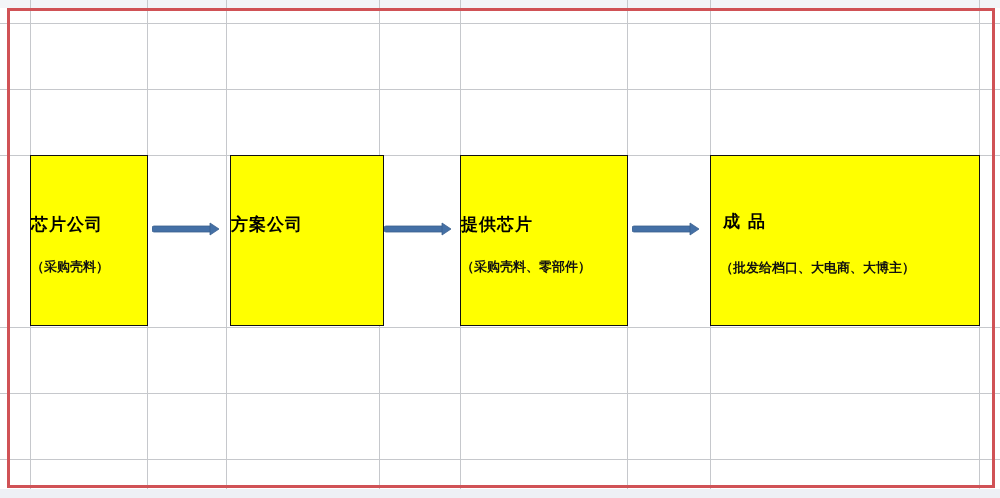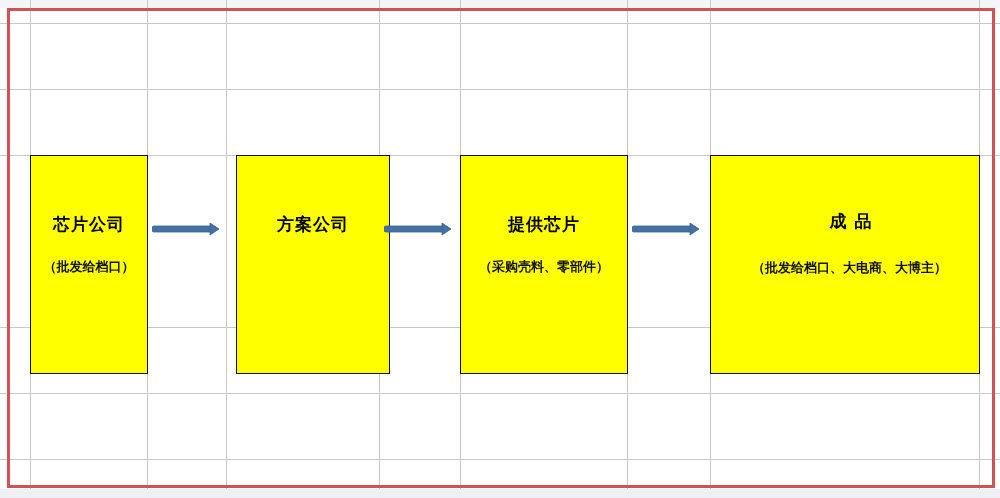--- a/index.html
+++ b/index.html
@@ -36,25 +36,25 @@
     .frame {
       position: absolute;
       left: 7px; top: 8px;
       width: 982px; height: 474px;
       border: 3px solid #d05256;
       box-sizing: content-box;
     }
     .box {
       position: absolute;
       top: 155px;
-      height: 219px;
+      height: 171px;
       background: #ffff00;
       border: 1px solid #111111;
       box-sizing: border-box;
-      text-align: center;
+      text-align: left;
     }
     .box .title {
       position: absolute;
       left: 0; right: 0;
       top: 57px;
       font-size: 17px;
       font-weight: bold;
       color: #000;
       letter-spacing: 1px;
       font-family: "DejaVu Sans", sans-serif;
@@ -93,24 +93,24 @@
 
   <div class="gline-h" style="top:23px"></div>
   <div class="gline-h" style="top:89px"></div>
   <div class="gline-h" style="top:155px"></div>
   <div class="gline-h" style="top:327px"></div>
   <div class="gline-h" style="top:393px"></div>
   <div class="gline-h" style="top:459px"></div>
 
   <div class="box" style="left:30px; width:118px;">
     <div class="title">芯片公司</div>
-    <div class="sub">（批发给档口）</div>
+    <div class="sub">（采购壳料）</div>
   </div>
 
-  <div class="box" style="left:236px; width:154px;padding-left:45px;">
+  <div class="box" style="left:230px; width:154px;padding-left:45px;">
     <div class="title">方案公司</div>
   </div>
 
   <div class="box" style="left:460px; width:168px;">
     <div class="title">提供芯片</div>
     <div class="sub">（采购壳料、零部件）</div>
   </div>
 
   <div class="box" style="left:710px; width:270px;">
     <div class="title" style="top:54px;padding-left:12px;">成 品</div>

